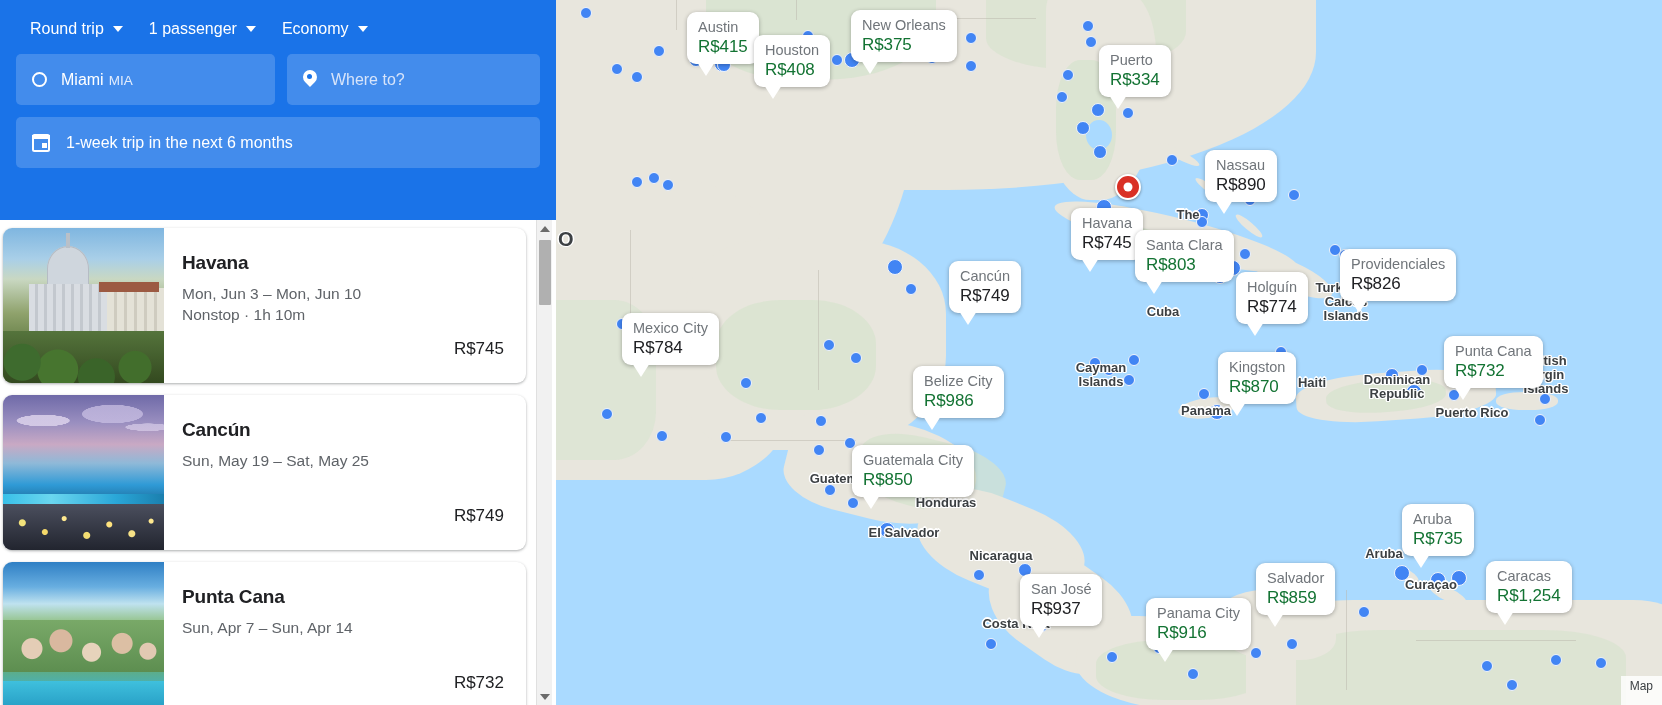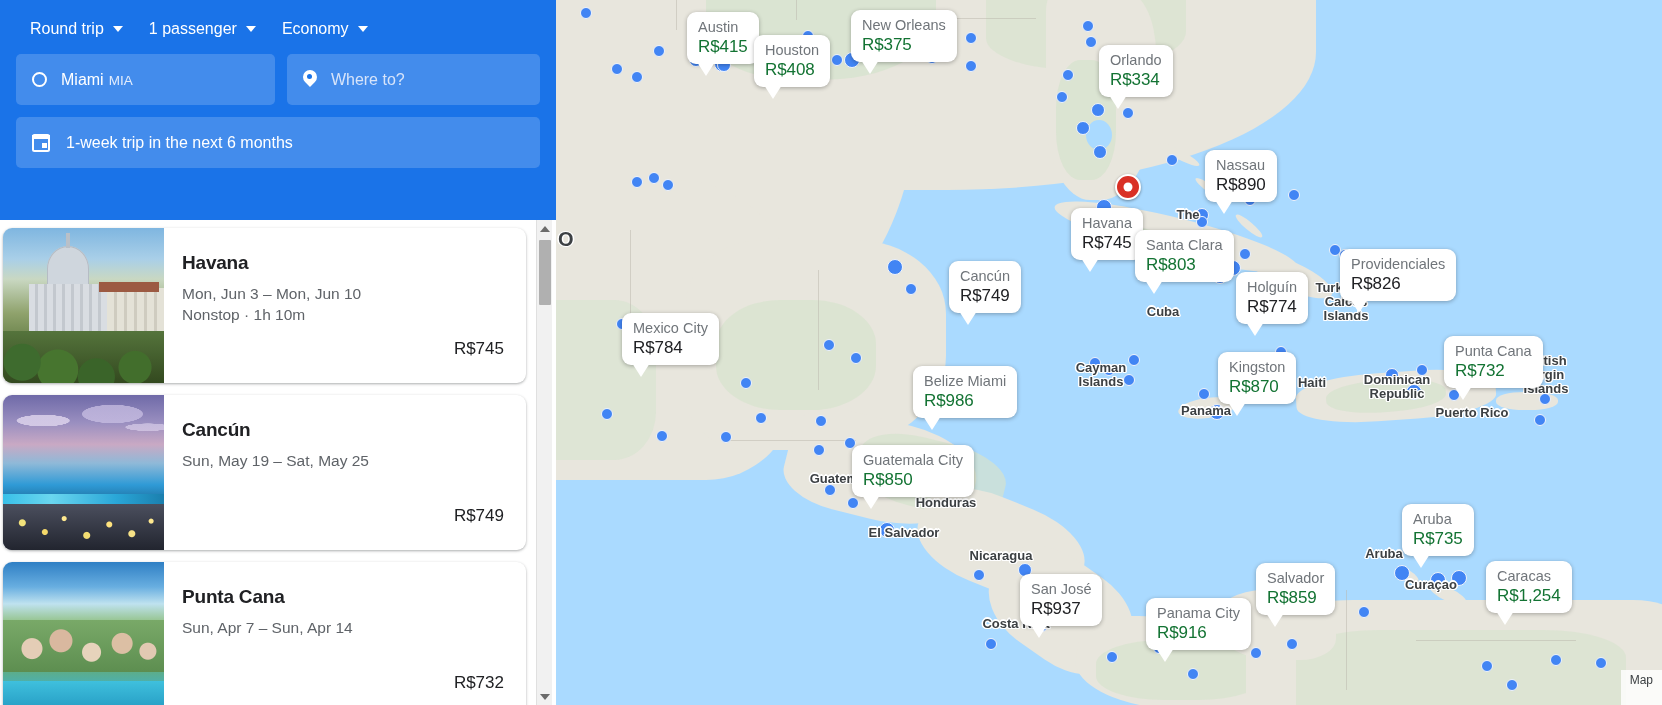--- a/index.html
+++ b/index.html
@@ -93,21 +93,21 @@
     border-right: 9px solid transparent;
     border-top: 14px solid #fff;
     bottom: -12px;
   }
   .price-pin .tail.left  { left: 10px; }
 
   .map-attrib {
     position: absolute; right: 0; bottom: 0;
     background: rgba(255,255,255,.82);
     font-size: 12px; color: #3c4043;
-    padding: 3px 9px 18px 9px;
+    padding: 3px 9px 12px 9px;
     z-index: 60;
   }
 
   
   .sidebar {
     position: absolute; left: 0; top: 0;
     width: 556px; height: 705px;
     background: #fff;
     overflow: hidden;
   }
@@ -509,21 +509,21 @@
           <span class="city">Houston</span>
           <span class="price">R$408</span>
           <span class="tail left"></span>
         </div>
         <div class="price-pin deal" style="left: 295px; top: 10px;">
           <span class="city">New Orleans</span>
           <span class="price">R$375</span>
           <span class="tail left"></span>
         </div>
         <div class="price-pin deal" style="left: 543px; top: 45px;">
-          <span class="city">Orlando</span>
+          <span class="city">Puerto</span>
           <span class="price">R$334</span>
           <span class="tail left"></span>
         </div>
         <div class="price-pin" style="left: 649px; top: 150px;">
           <span class="city">Nassau</span>
           <span class="price">R$890</span>
           <span class="tail left"></span>
         </div>
         <div class="price-pin" style="left: 515px; top: 208px;">
           <span class="city">Havana</span>
@@ -554,21 +554,21 @@
           <span class="city">Cancún</span>
           <span class="price">R$749</span>
           <span class="tail left"></span>
         </div>
         <div class="price-pin" style="left: 66px; top: 313px;">
           <span class="city">Mexico City</span>
           <span class="price">R$784</span>
           <span class="tail left"></span>
         </div>
         <div class="price-pin deal" style="left: 357px; top: 366px;">
-          <span class="city">Belize Miami</span>
+          <span class="city">Belize City</span>
           <span class="price">R$986</span>
           <span class="tail left"></span>
         </div>
         <div class="price-pin deal" style="left: 662px; top: 352px;">
           <span class="city">Kingston</span>
           <span class="price">R$870</span>
           <span class="tail left"></span>
         </div>
         <div class="price-pin deal" style="left: 296px; top: 445px;">
           <span class="city">Guatemala City</span>

